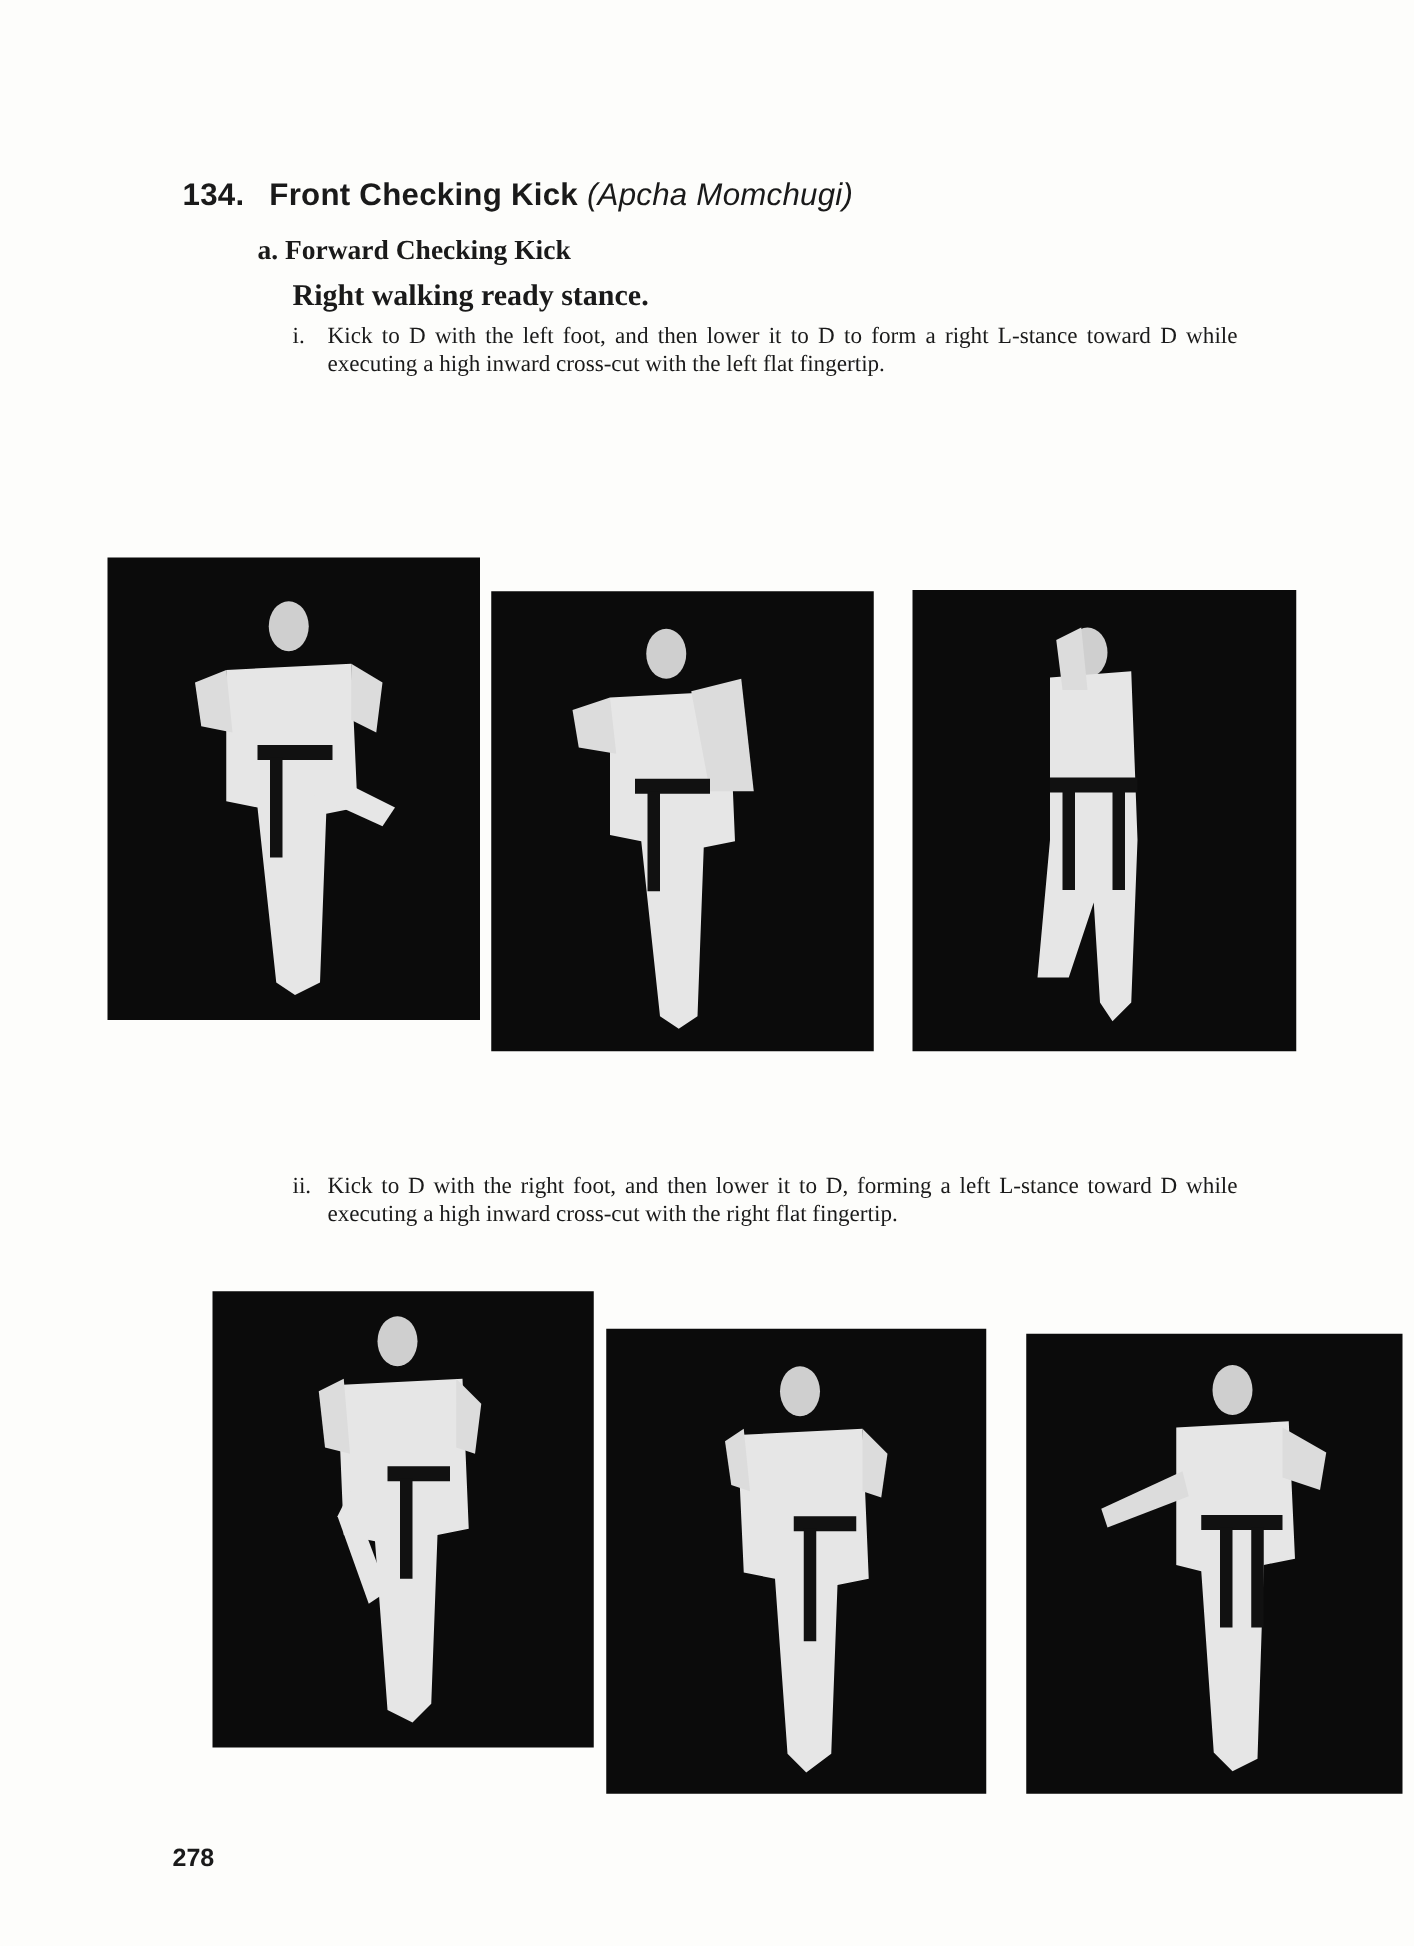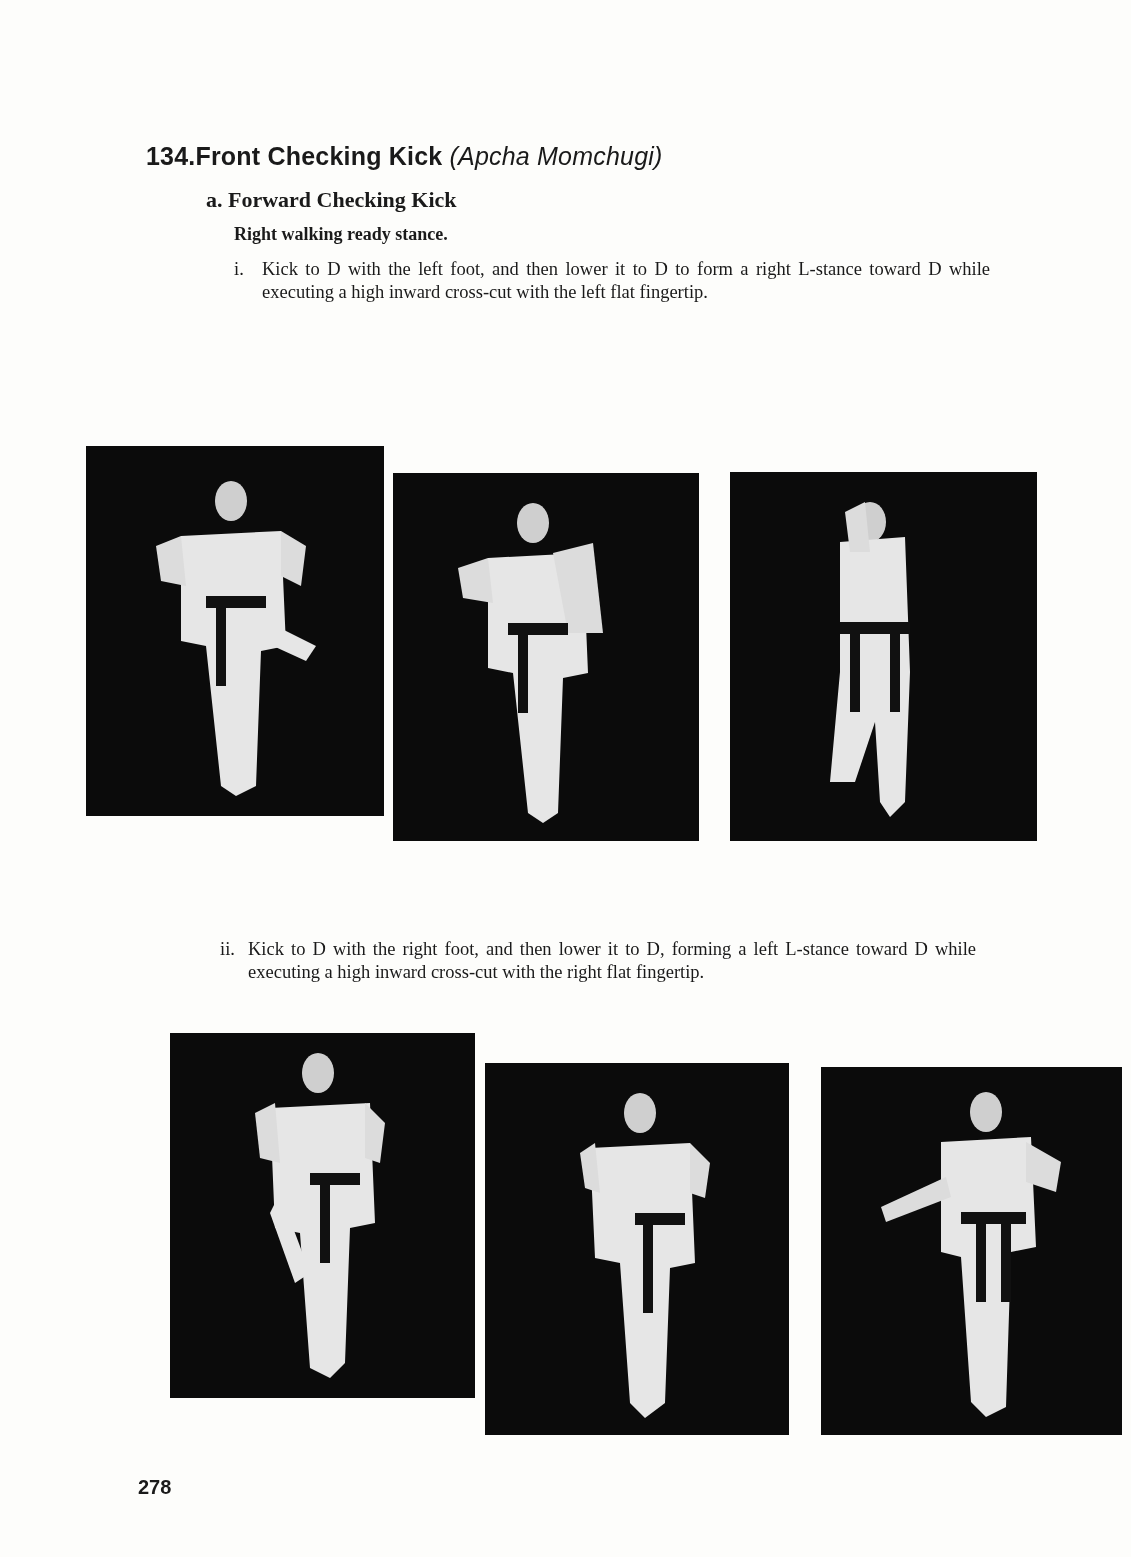--- a/index.html
+++ b/index.html
@@ -4,29 +4,29 @@
 <style>
   html, body { margin: 0; padding: 0; }
   body {
     width: 1131px; height: 1557px; background: #fdfdfb; position: relative; overflow: hidden;
     color: #1a1a1a;
   }
   .title {
     position: absolute; left: 146px; top: 142px;
     font-family: "Liberation Sans", sans-serif; font-weight: bold; font-size: 25px; letter-spacing: 0.2px;
   }
-  .title .num { margin-right: 0; }
+  .title .num { margin-right: 20px; }
   .title .it { font-style: italic; font-weight: normal; }
   .sub {
     position: absolute; left: 206px; top: 187px;
     font-family: "Liberation Serif", serif; font-weight: bold; font-size: 22px;
   }
   .stance {
     position: absolute; left: 234px; top: 224px;
-    font-family: "Liberation Serif", serif; font-weight: bold; font-size: 18px;
+    font-family: "Liberation Serif", serif; font-weight: bold; font-size: 24px;
   }
   .step {
     position: absolute; font-family: "Liberation Serif", serif; font-size: 18.5px; line-height: 23px;
     width: 728px; text-align: justify;
   }
   .step .lbl { position: absolute; left: -28px; top: 0; }
   .photo {
     position: absolute; background: #0b0b0b; overflow: hidden;
   }
   .fig { position: absolute; }
@@ -76,21 +76,21 @@
   <svg class="fig" width="307" height="369">
     <ellipse cx="140" cy="50" rx="16" ry="20" fill="#cfcfcf"></ellipse>
     <path d="M110 70 L175 65 L180 200 L175 330 L160 345 L150 330 L145 250 L125 310 L100 310 L110 200 Z" fill="#e6e6e6"></path>
     <path d="M115 40 L135 30 L140 80 L120 80 Z" fill="#dcdcdc"></path>
     <rect x="110" y="150" width="70" height="12" fill="#111"></rect>
     <rect x="120" y="160" width="10" height="80" fill="#111"></rect>
     <rect x="160" y="160" width="10" height="80" fill="#111"></rect>
   </svg>
 </div>
 
-<div class="step" style="left:248px; top:938px;">
+<div class="step" style="left:262px; top:938px;">
   <span class="lbl">ii.</span>
   <span>Kick to D with the right foot, and then lower it to D, forming a left L-stance toward D while executing a high inward cross-cut with the right flat fingertip.</span>
 </div>
 
 <div class="photo" style="left:170px; top:1033px; width:305px; height:365px;">
   <svg class="fig" width="305" height="365">
     <ellipse cx="148" cy="40" rx="16" ry="20" fill="#cfcfcf"></ellipse>
     <path d="M100 75 L200 70 L205 190 L180 195 L175 330 L160 345 L140 335 L130 200 L105 195 Z" fill="#e6e6e6"></path>
     <path d="M85 80 L105 70 L110 130 L90 125 Z" fill="#dcdcdc"></path>
     <path d="M195 70 L215 90 L210 130 L195 125 Z" fill="#dcdcdc"></path>

